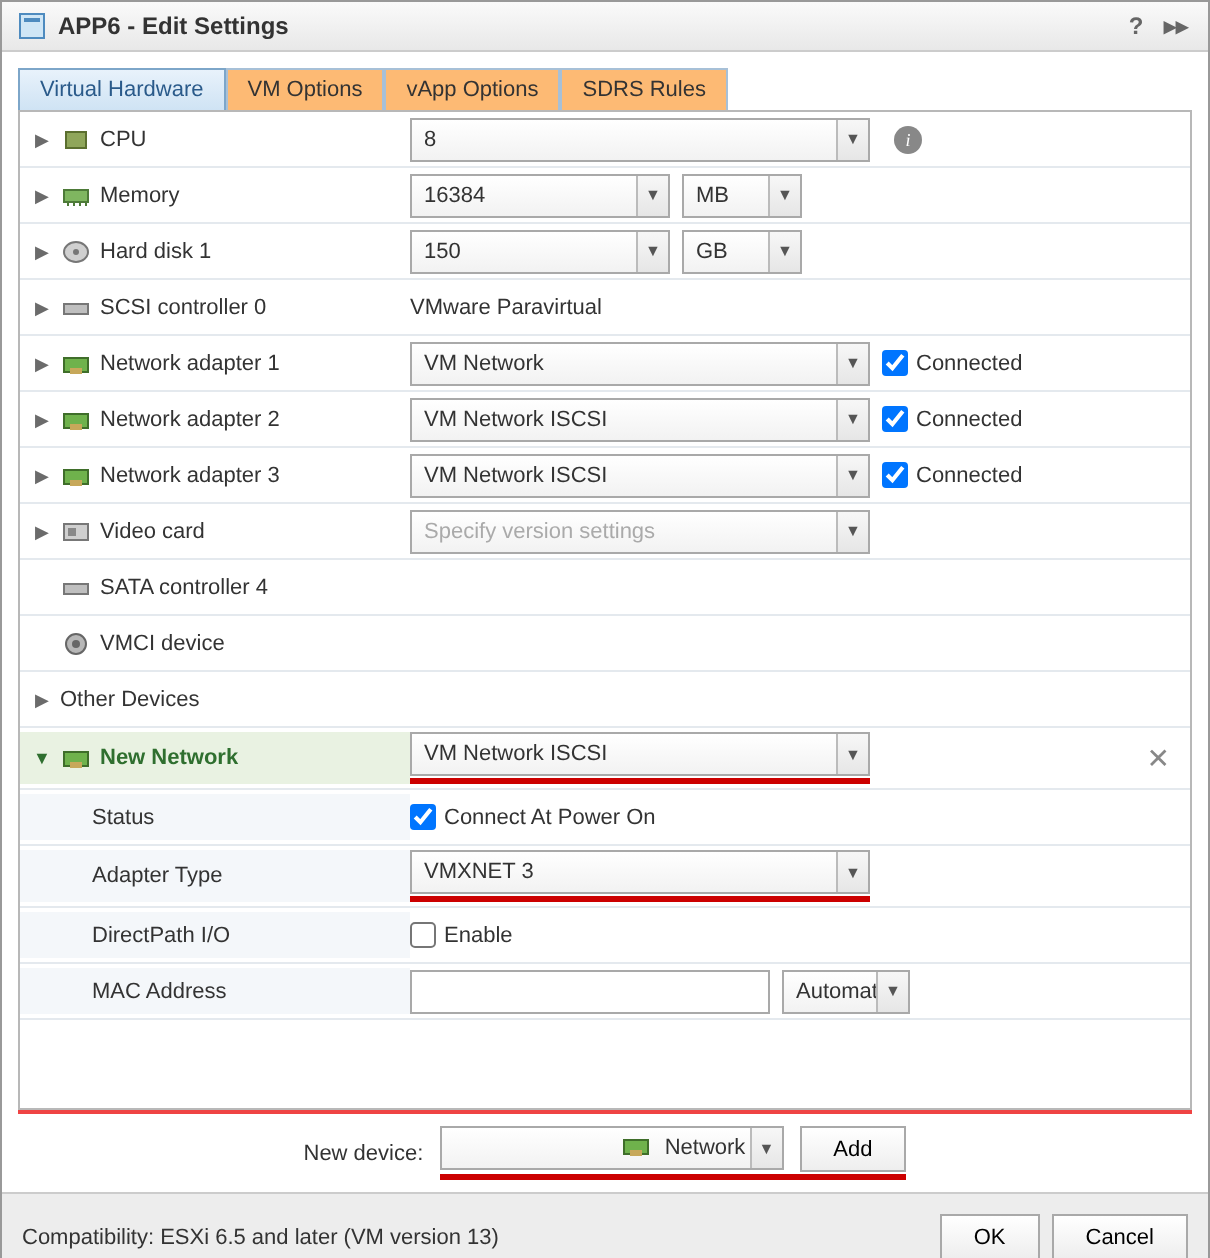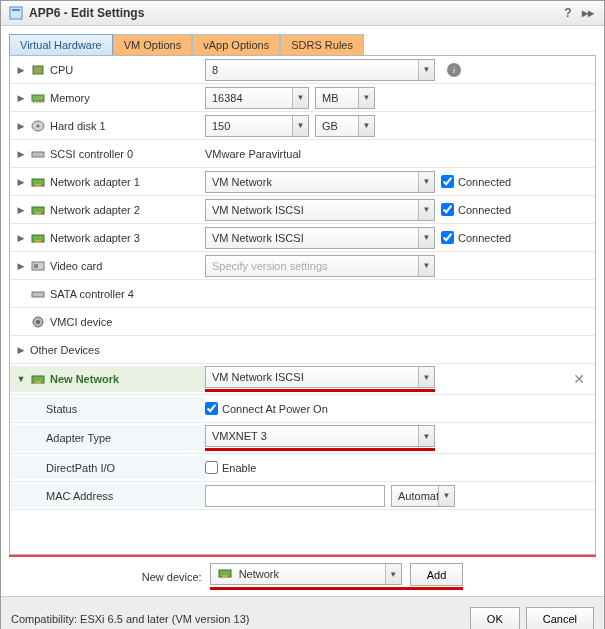--- a/index.html
+++ b/index.html
@@ -72,21 +72,21 @@
     height:22px;
     display:flex;
     align-items:center;
     position:relative;
     padding:0 18px 0 6px;
     min-width:60px;
     font-size:11px;
     color:#333;
   }
   .select.wide { width:230px; }
-  .select.med { width:104px; }
+  .select.med { width:130px; }
   .select.unit { width:55px; }
   .select .arr {
     position:absolute; right:0; top:0; bottom:0; width:16px;
     border-left:1px solid #bbb;
     display:flex; align-items:center; justify-content:center;
     background: linear-gradient(#f7f7f7,#e6e6e6);
     font-size:8px; color:#555;
   }
   .select.disabled { color:#aaa; }
   .info-icon { width:14px;height:14px;border-radius:50%;background:#888;color:#fff;display:inline-flex;align-items:center;justify-content:center;font-size:9px;font-style:italic;font-family:Georgia,serif; margin-left:6px;}
@@ -426,21 +426,21 @@
               <span class="arr">▼</span>
             </div>
         </div>
       </div>
 
     </div>
 
     <div class="bottombar">
       <span>New device:</span>
       <span class="underline-red" style="display:inline-flex; gap:8px;">
-        <div class="select" style="width:192px; justify-content:flex-start;">
+        <div class="select" style="width:172px; justify-content:flex-end;">
           <span style="display:inline-flex;align-items:center;gap:6px;">
             <span style="display:inline-block">
                 <svg width="16" height="12">
                   <rect x="2" y="2" width="12" height="7" fill="#6fb24c" stroke="#3f6e2a"></rect>
                   <rect x="5" y="7" width="6" height="3" fill="#c7a85a"></rect>
                 </svg>
               </span>
             <span>Network</span>
           </span>
           <span class="arr">▼</span>

